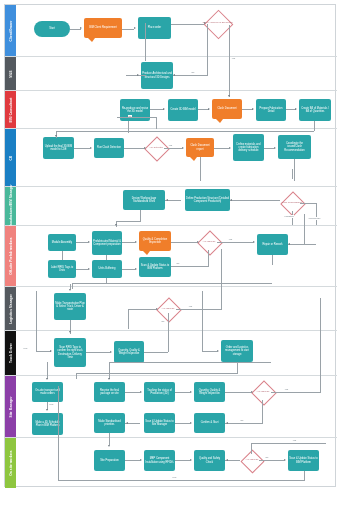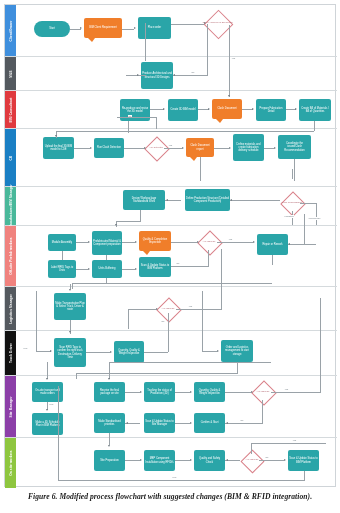--- a/index.html
+++ b/index.html
@@ -476,15 +476,14 @@
 
         <div class="ln lnv" style="left:288px;top:33px;height:9px;"></div>
         <div class="ln lnh" style="left:42px;top:42px;width:247px;"></div>
         <div class="ln lnv" style="left:42px;top:-52px;height:94px;"></div>
         <div class="elabel" style="left:156px;top:38px;">Pull</div>
       </div>
     </div>
 
   </div>
 
-  <div id="caption">Figure 6. Modified process flowchart with suggested changes (BIM &amp; RFID integration).</div>
 
 </div>
 
 </body></html>

